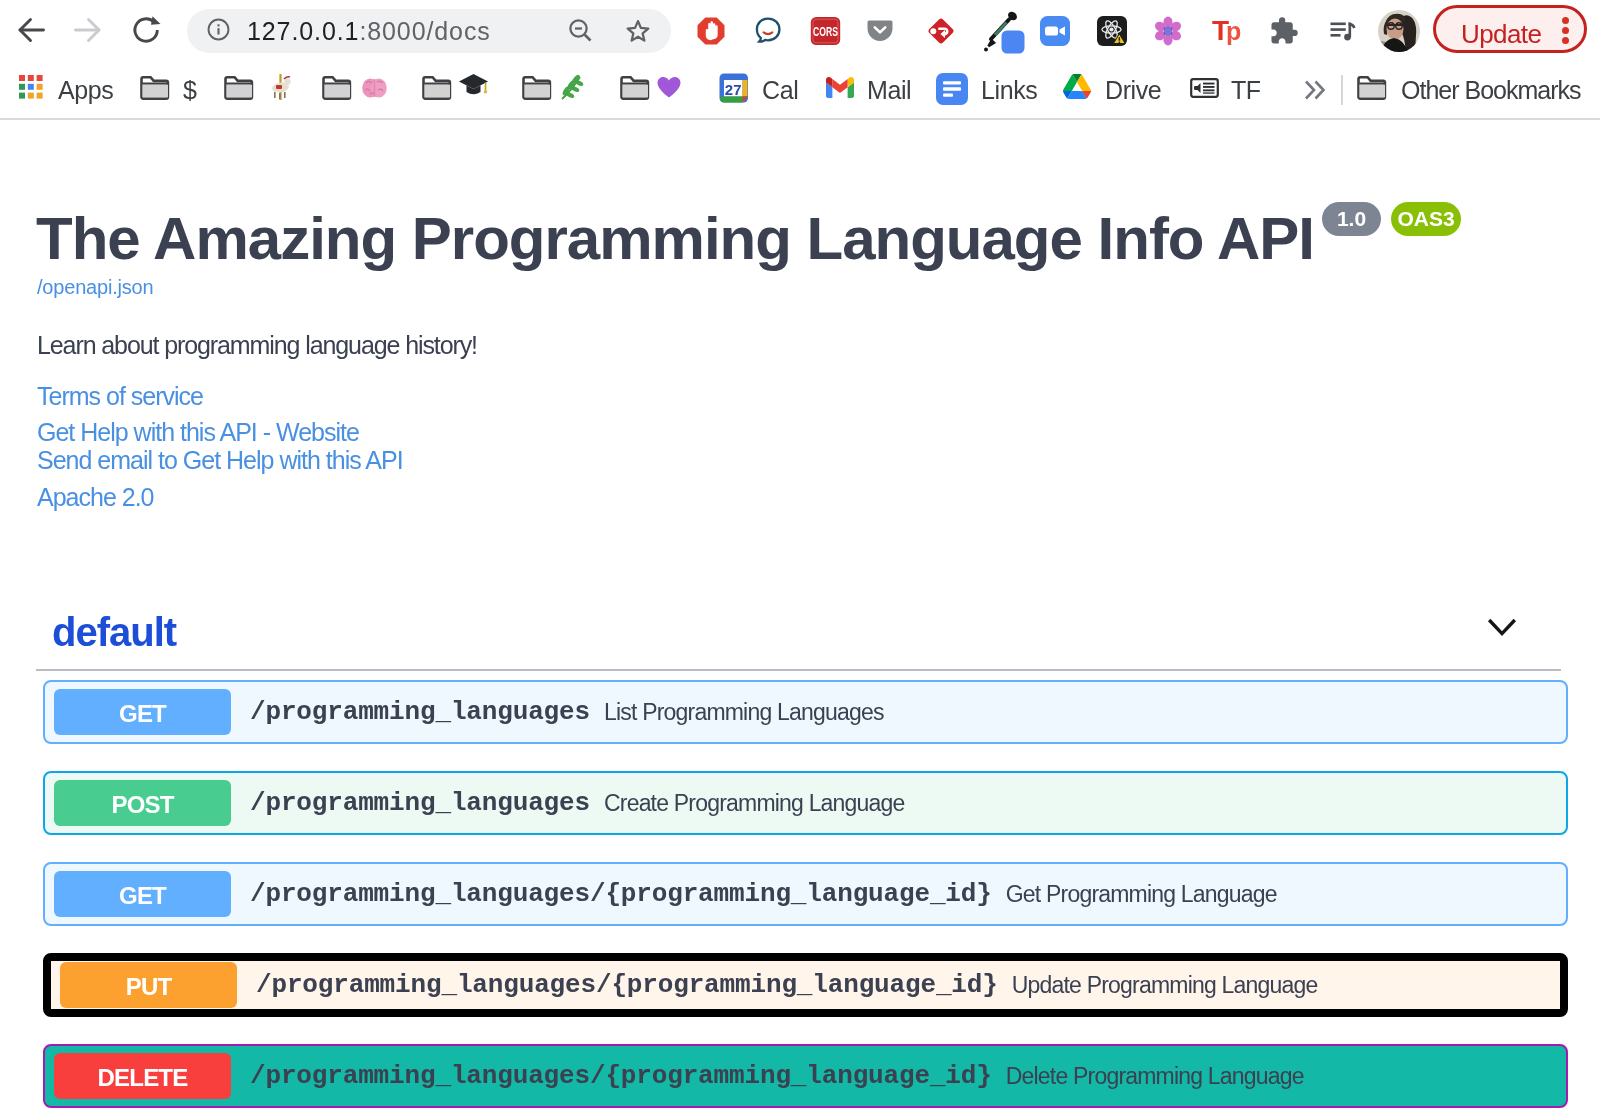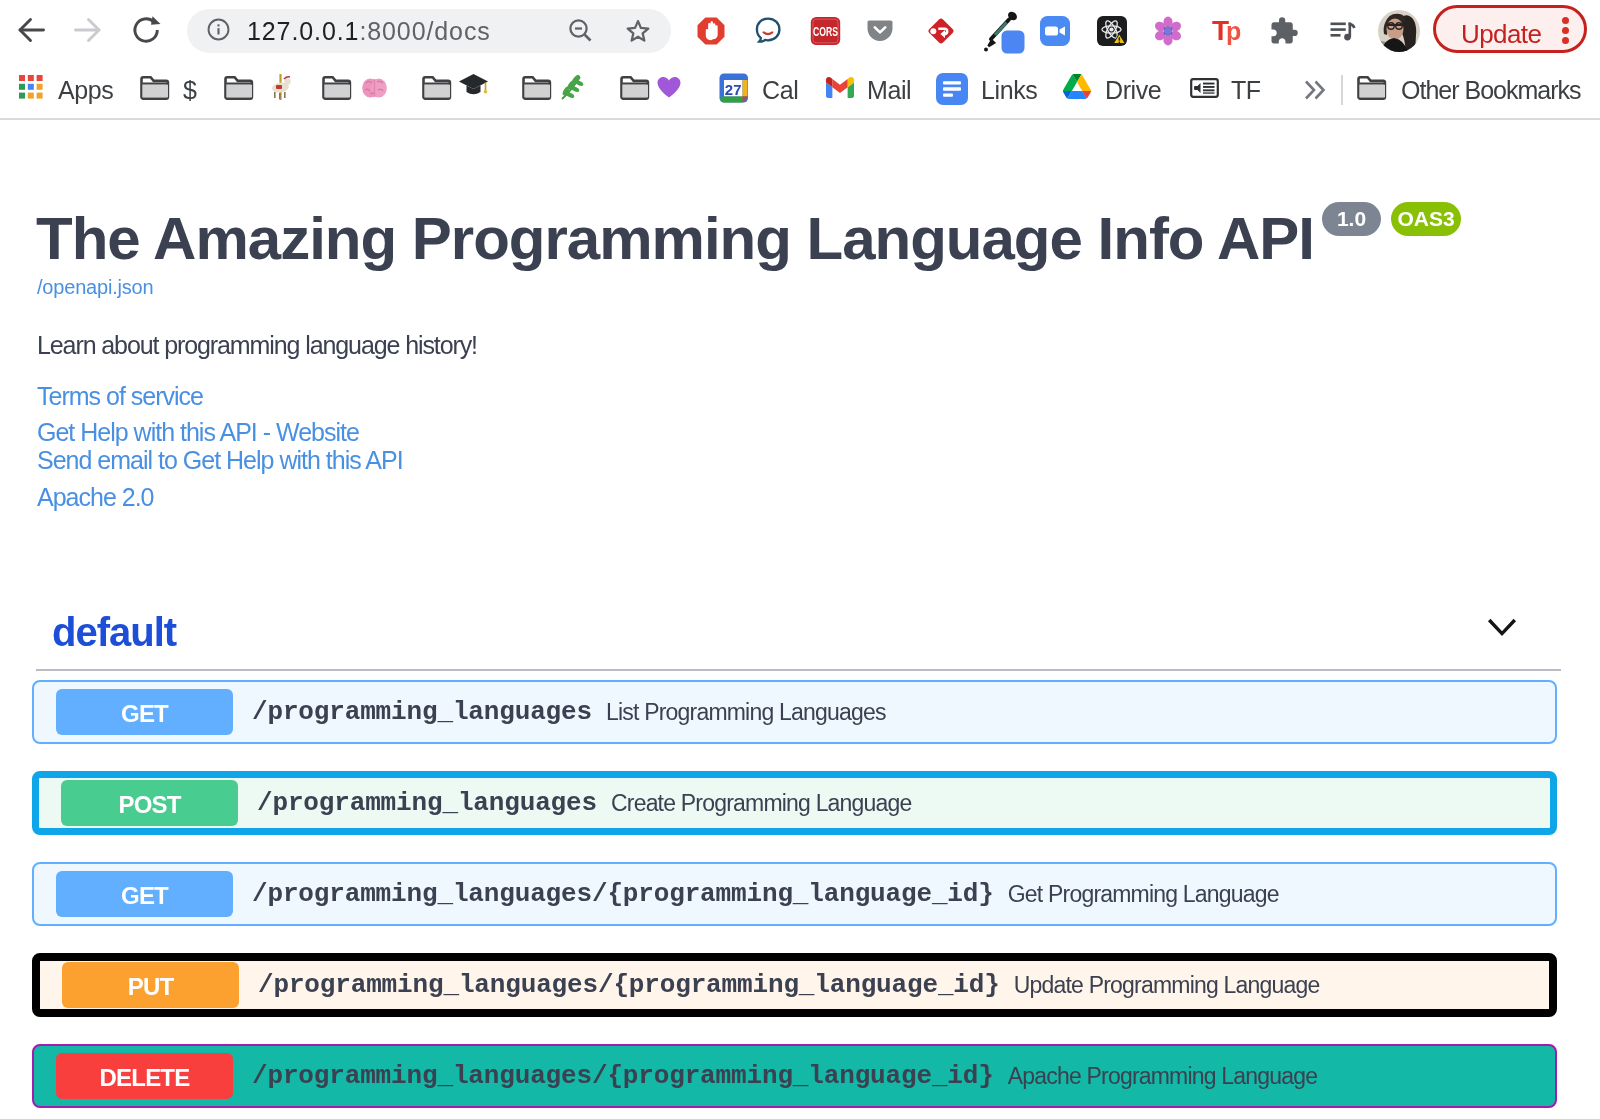--- a/index.html
+++ b/index.html
@@ -29,27 +29,27 @@
 #voas { left:1391px; width:70px; background:#89bf04; line-height:34px; }
 .link { color:#4990e2; text-decoration:none; }
 #openapi { position:absolute; left:37px; top:276px; font-size:20px; letter-spacing:-0.2px; }
 #desc { position:absolute; left:37px; top:331px; font-size:25px; letter-spacing:-1.1px; color:#3b4151; }
 #terms { position:absolute; left:37px; top:382px; font-size:25px; letter-spacing:-1px; }
 #gethelp { position:absolute; left:37px; top:418px; font-size:25px; letter-spacing:-1px; line-height:28px; }
 #apache { position:absolute; left:37px; top:483px; font-size:25px; letter-spacing:-1px; }
 #default { position:absolute; left:52px; top:610px; font-size:40px; font-weight:bold; letter-spacing:-1px; color:#1d4ed8; }
 #tagline { position:absolute; left:36px; top:669px; width:1525px; height:2px; background:#b9bcc2; }
 
-.oprow { position:absolute; left:32px; width:1525px; height:64px; border-radius:8px; display:flex; align-items:center;padding-left:13px; }
+.oprow { position:absolute; left:43px; width:1525px; height:64px; border-radius:8px; display:flex; align-items:center; }
 .opbadge { width:177px; height:46px; border-radius:6px; margin-left:9px; color:#fff; font-weight:bold; font-size:24px; letter-spacing:-0.8px; text-align:center; line-height:49px; flex:none; font-family:"Liberation Sans",sans-serif; }
 .oppath { margin-left:19px; font-family:"Liberation Mono",monospace; font-weight:bold; font-size:26px; letter-spacing:-0.15px; color:#3b4151; white-space:nowrap; }
 .opdesc { margin-left:14px; font-size:23px; letter-spacing:-0.8px; color:#3b4151; white-space:nowrap; }
 .get  { background:#eff7ff; border:2px solid #61affe; }
 .get  .opbadge { background:#61affe; }
-.post { background:#edfaf4; border:7px solid #0ea5e9; }
+.post { background:#edfaf4; border:2px solid #0ea5e9; }
 .post .opbadge { background:#49cc90; }
 .put  { background:#fff5ea; border:8px solid #000000; }
 .put  .opbadge { background:#fca130; }
 .del  { background:#14b8a6; border:2px solid #a21caf; }
 .del  .opbadge { background:#f93e3e; }
 </style>
 </head>
 <body>
 <div id="chrome">
   <div id="urlpill"></div>
@@ -389,14 +389,14 @@
     <div class="opdesc">Get Programming Language</div>
   </div>
 <div class="oprow put" style="top:953px;">
     <div class="opbadge">PUT</div>
     <div class="oppath">/programming_languages/{programming_language_id}</div>
     <div class="opdesc">Update Programming Language</div>
   </div>
 <div class="oprow del" style="top:1044px;">
     <div class="opbadge">DELETE</div>
     <div class="oppath">/programming_languages/{programming_language_id}</div>
-    <div class="opdesc">Apache Programming Language</div>
+    <div class="opdesc">Delete Programming Language</div>
   </div>
 
 </body></html>

